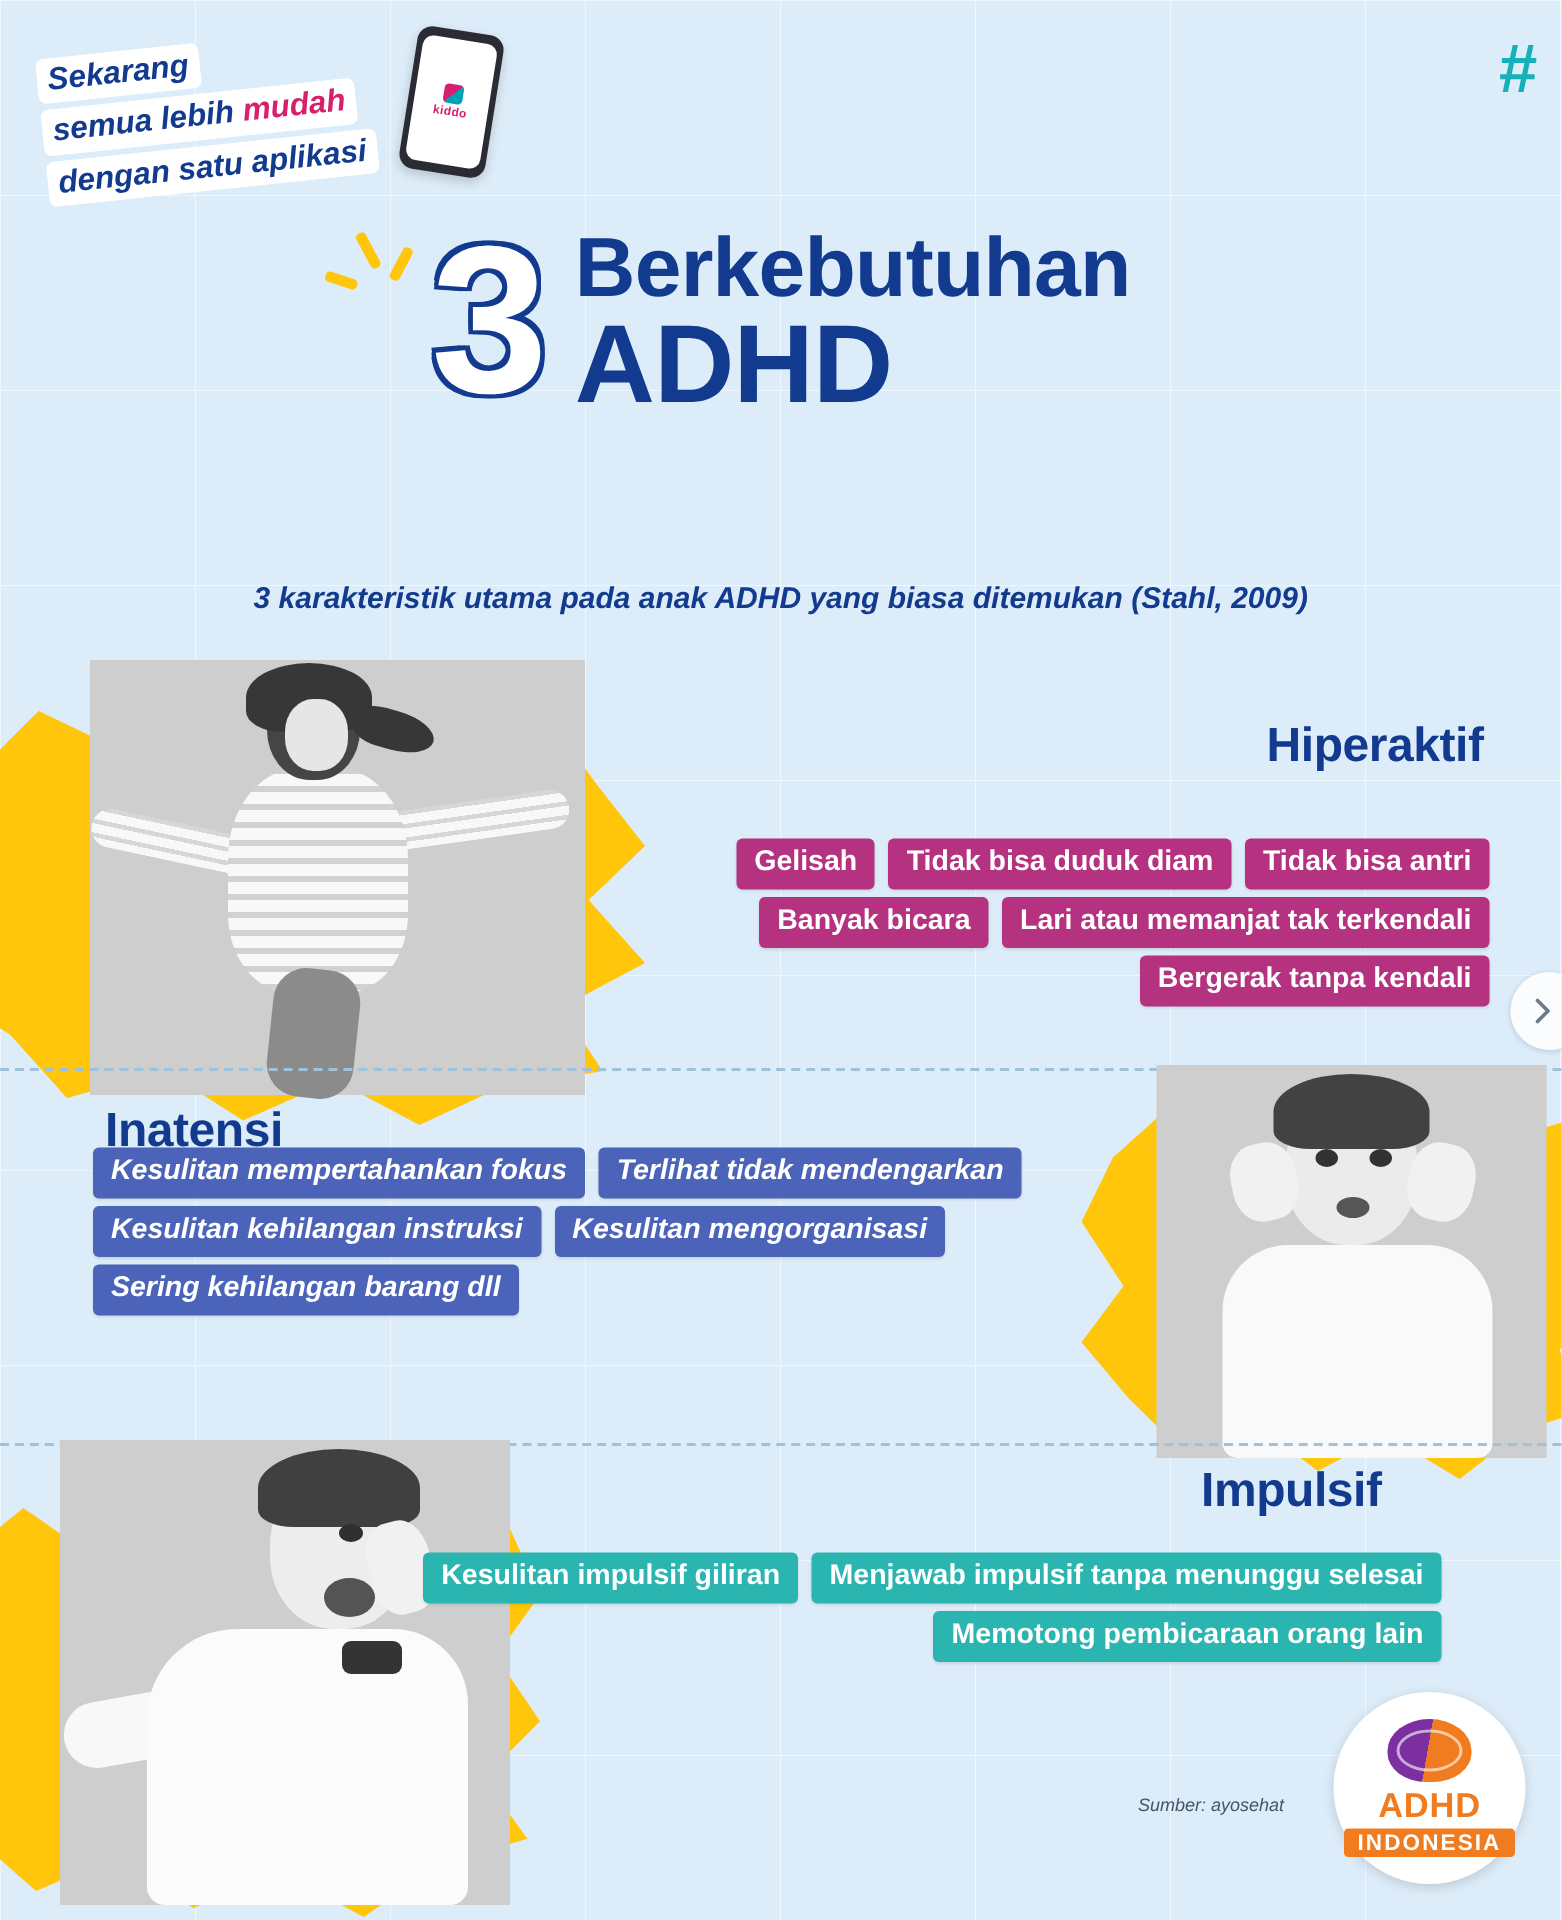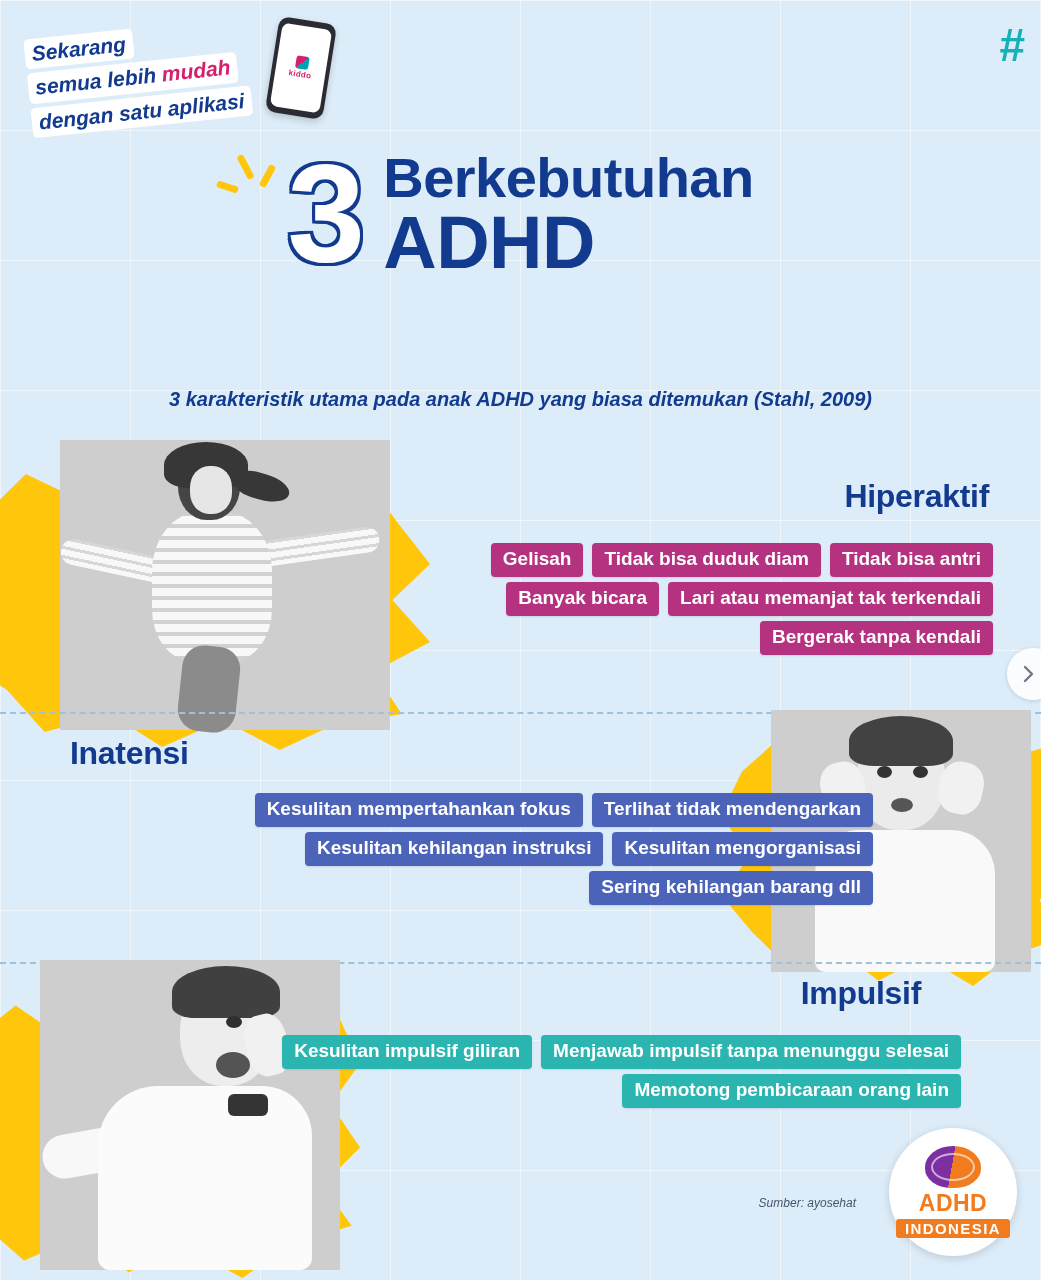--- a/index.html
+++ b/index.html
@@ -190,24 +190,24 @@
     display: inline-block;
     color: #ffffff;
     font-size: 19px;
     font-weight: bold;
     padding: 5px 12px 7px;
     border-radius: 4px;
     margin: 5px 0 0 9px;
     white-space: nowrap;
     box-shadow: 0 1px 2px rgba(0,0,0,.10);
   }
-  .chips-hiper { right: 48px; top: 538px; width: 660px; justify-content: flex-end; }
+  .chips-hiper { right: 48px; top: 554px; width: 660px; justify-content: flex-end; }
   .chips-hiper .chip { background: #b4327f; }
 
-  .chips-inatensi { left: 62px; top: 788px; width: 820px; justify-content: flex-end; }
+  .chips-inatensi { left: 62px; top: 760px; width: 820px; justify-content: flex-start; font-style: italic; }
   .chips-inatensi .chip { background: #4b63b8; margin: 5px 9px 0 0; }
 
   .chips-impulsif { right: 80px; top: 1030px; width: 700px; justify-content: flex-end; }
   .chips-impulsif .chip { background: #2bb5b0; }
 
   
   .divider {
     position: absolute; left: 0; right: 0; height: 0;
     border-top: 2px dashed #9fc2da;
   }

